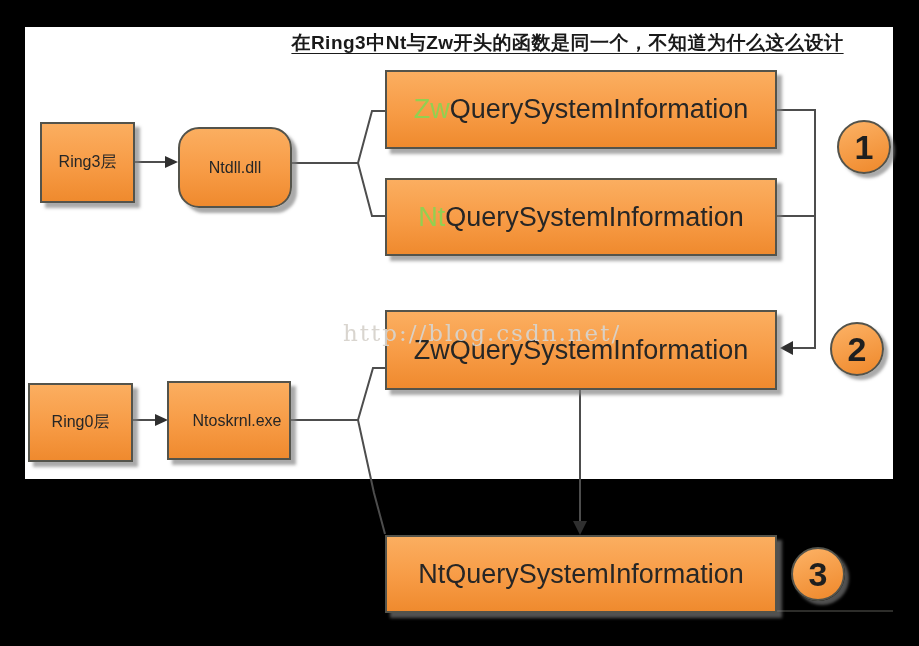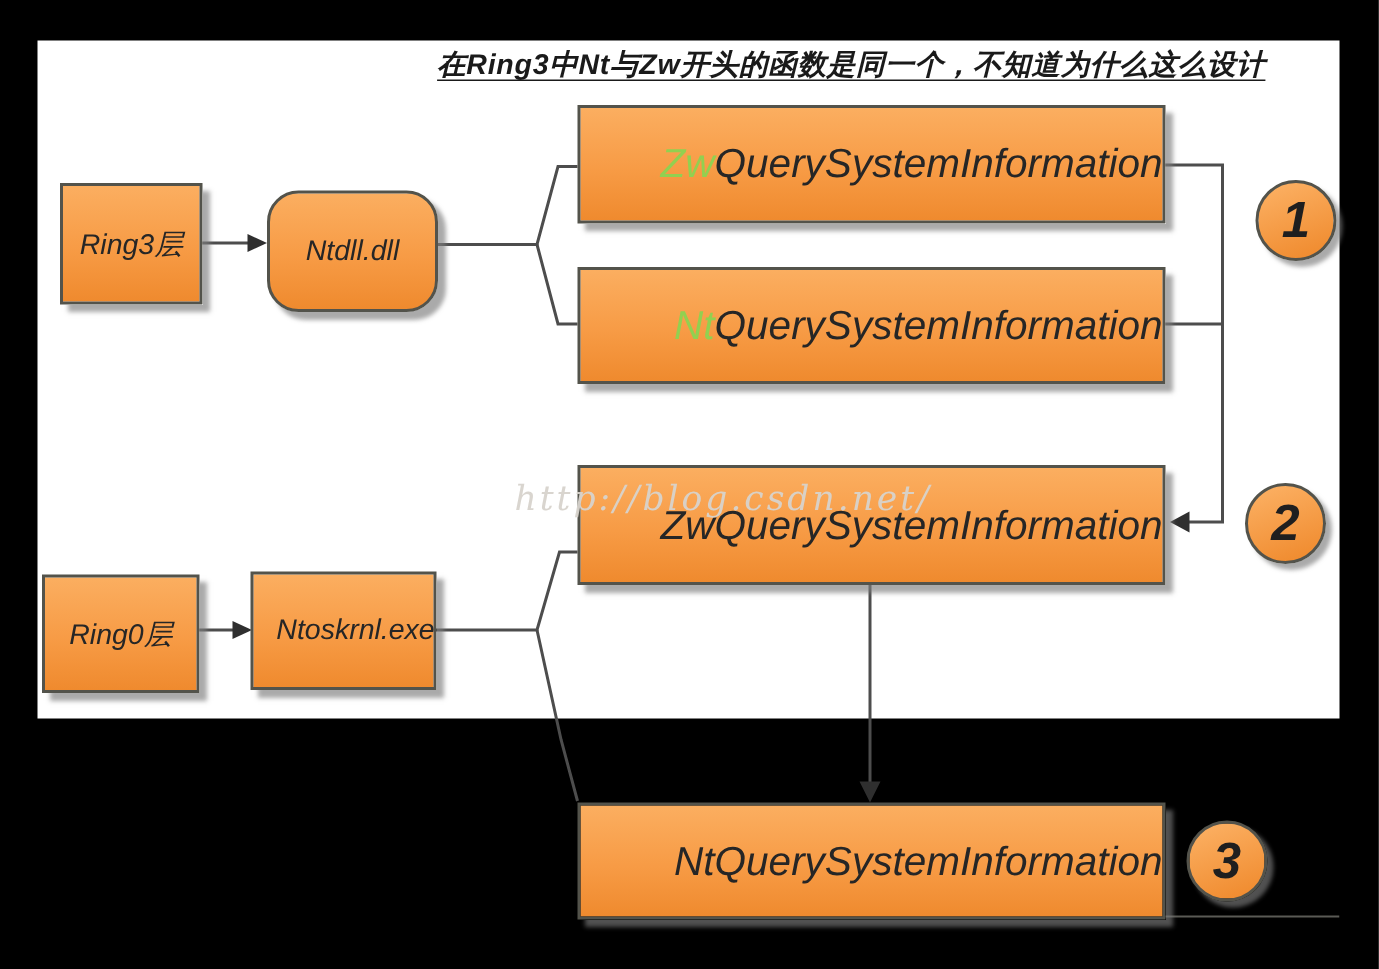--- a/index.html
+++ b/index.html
@@ -15,21 +15,20 @@
     background: #000000;
     overflow: hidden;
   }
   .page {
     position: absolute;
     left: 25px;
     top: 27px;
     width: 868px;
     height: 452px;
     background: #ffffff;
-    font-style: italic;
   }
   .title {
     position: absolute;
     left: 230px;
     top: 3px;
     width: 625px;
     text-align: center;
     font-size: 19px;
     font-weight: bold;
     color: #1a1a1a;
@@ -43,22 +42,22 @@
     box-sizing: border-box;
     border: 2px solid #53534b;
     background: linear-gradient(180deg, #fbae60 0%, #f79b45 55%, #ef8a2e 100%);
     box-shadow: 5px 5px 3px rgba(125,125,125,0.65);
     display: flex;
     align-items: center;
     justify-content: center;
     color: #262626;
     white-space: nowrap;
   }
-  .node.small { font-size: 19px; }
-  .node.big   { font-size: 27px; justify-content: flex-end; }
+  .node.small { font-size: 16px; }
+  .node.big   { font-size: 27px; }
   .prefix-green { color: #92d050; font-weight: 400; }
   .badge {
     position: absolute;
     box-sizing: border-box;
     width: 54px;
     height: 54px;
     border-radius: 50%;
     border: 2px solid #53534b;
     background: linear-gradient(160deg, #fbae60 10%, #f08c30 90%);
     box-shadow: 4px 4px 3px rgba(125,125,125,0.65);

